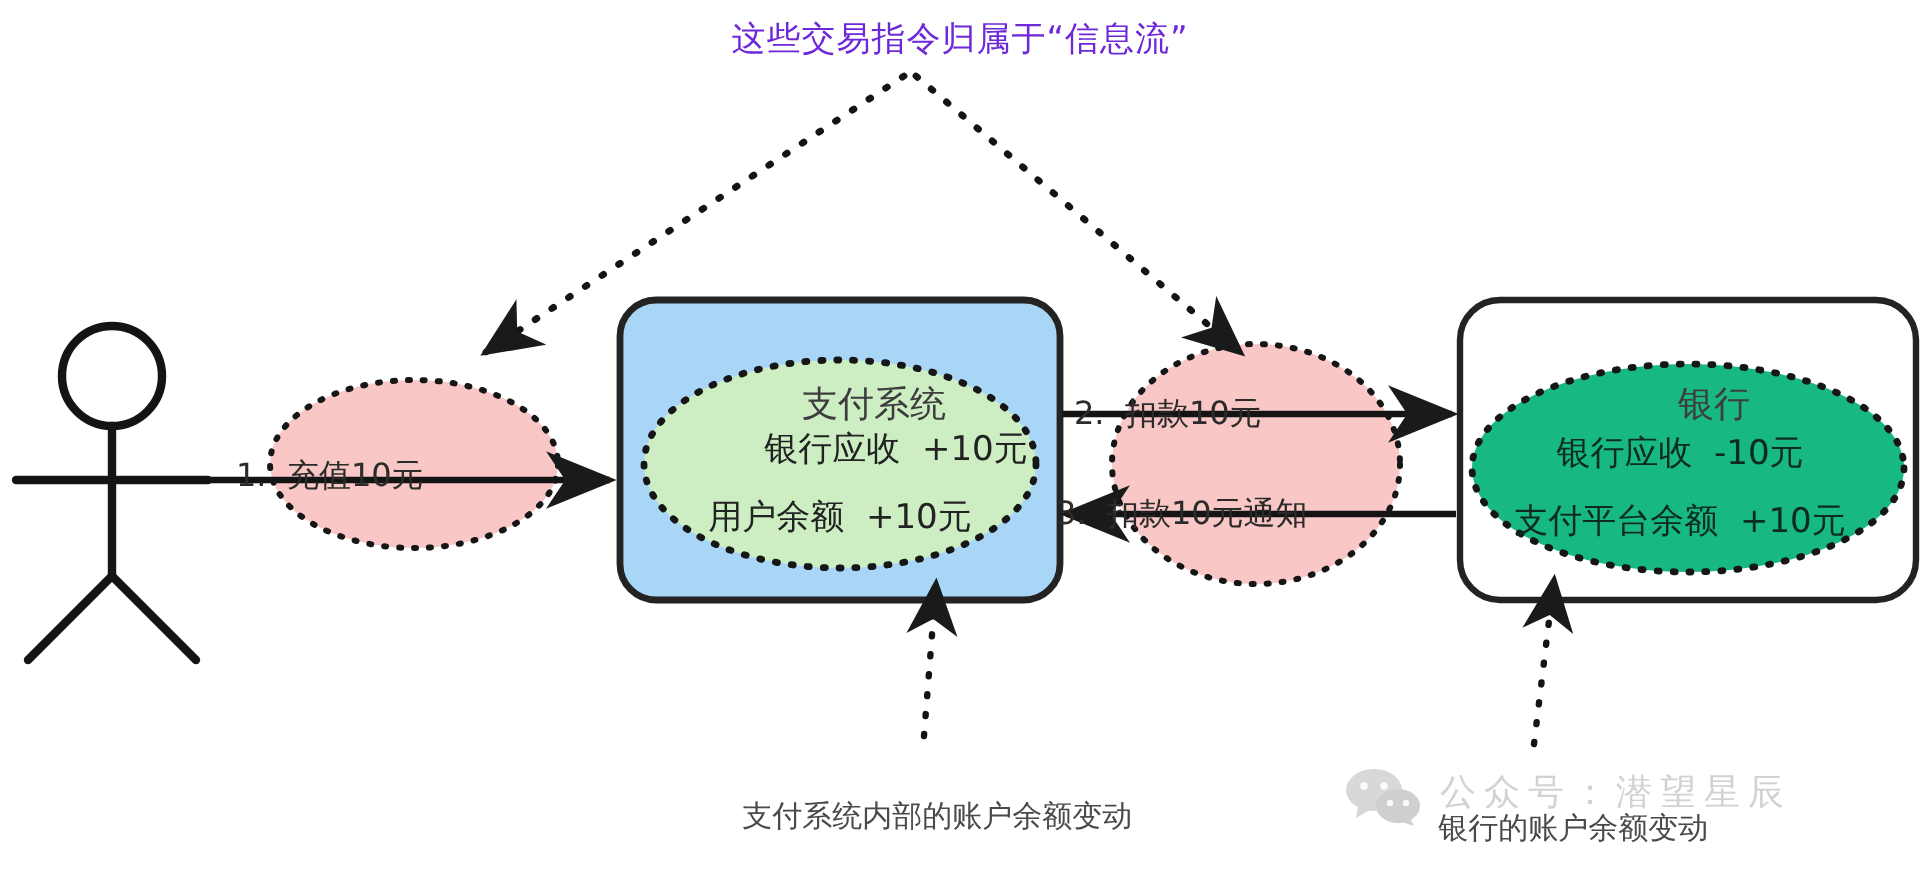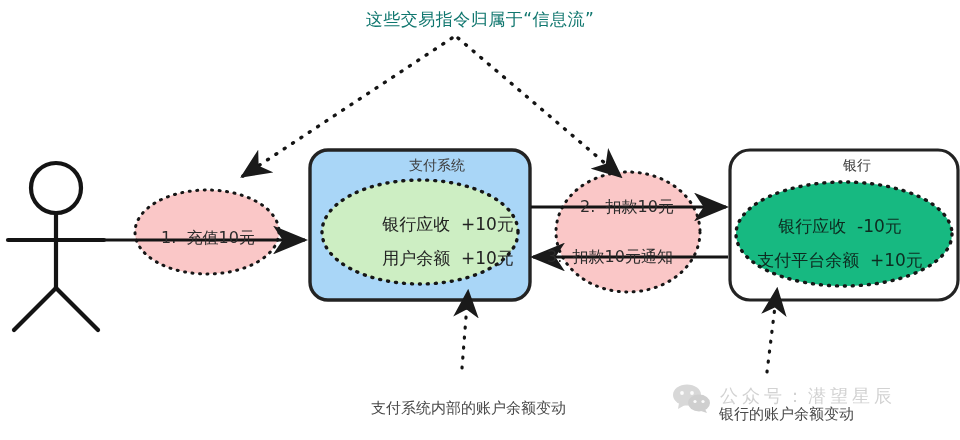--- a/index.html
+++ b/index.html
@@ -12,39 +12,39 @@
     position:relative;
   }
   #diagram-root{position:absolute;left:0;top:0;width:960px;height:440px;}
   svg#canvas{position:absolute;left:0;top:0;width:960px;height:440px;}
 
   .txt{position:absolute;white-space:pre;color:#3b3b3b;}
 
   
   #top-caption{
     left:0;top:8px;width:960px;text-align:center;
-    font-size:17px;color:#0f766e;letter-spacing:.5px;
+    font-size:17px;color:#6d28d9;letter-spacing:.5px;
   }
 
   
-  .box-title{font-size:14px;color:#3d3d3d;text-align:center;width:254px;}
+  .box-title{font-size:18px;color:#3d3d3d;text-align:center;width:254px;margin-top:33px;}
   #pay-title{left:310px;top:157px;}
   #bank-title{left:730px;top:157px;}
 
   
   .inner-row{font-size:17px;color:#2e2e2e;text-align:center;}
   .inner-row.light{color:#222;}
   .inner-row.onDark{color:#0d2b20;}
   #pay-row-1{left:310px;top:213px;width:220px;margin-left:28px;}
-  #pay-row-2{left:310px;top:247px;width:220px;padding-left:28px;}
+  #pay-row-2{left:310px;top:247px;width:220px;}
   #bank-row-1{left:722px;top:215px;width:236px;}
   #bank-row-2{left:722px;top:249px;width:236px;}
 
   
-  .flow-label{font-size:16px;color:#2b2b2b;text-align:center;}
+  .flow-label{font-size:16px;color:#2b2b2b;text-align:left;}
   #flow-1{left:118px;top:228px;width:180px;}
   #flow-2{left:537px;top:197px;width:180px;}
   #flow-3{left:528px;top:247px;width:164px;}
 
   
   .annot{font-size:15px;color:#4a4a4a;line-height:22px;}
   #annot-left{left:352px;top:375px;width:290px;}
   #annot-right{left:700px;top:381px;width:280px;}
 
   

